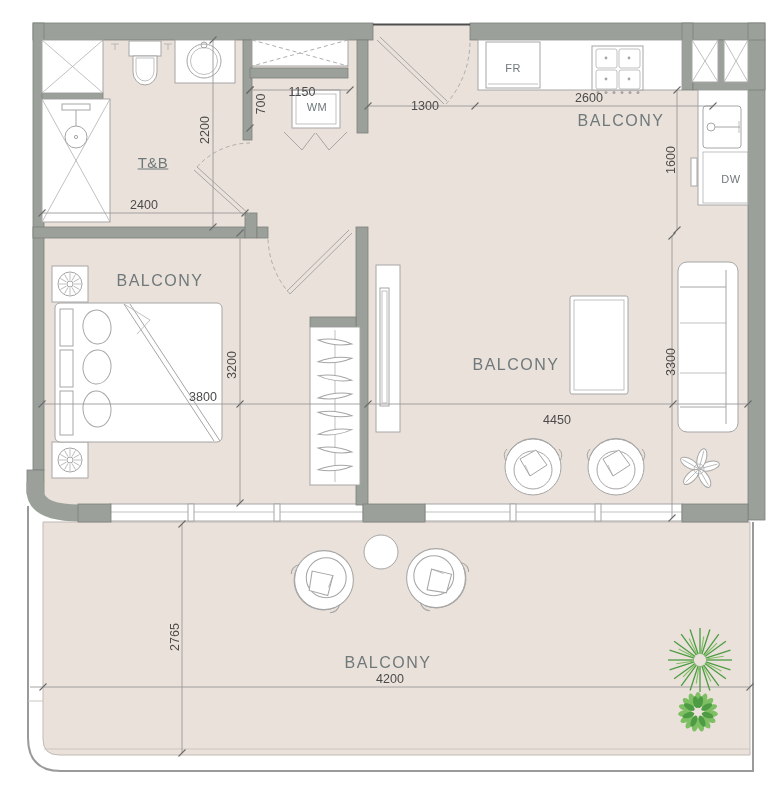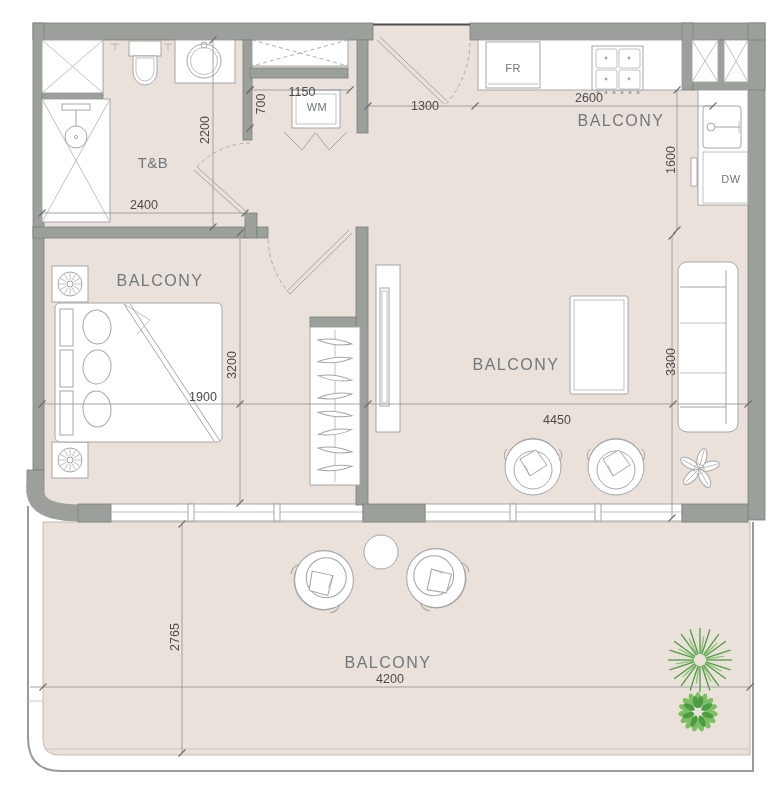--- a/index.html
+++ b/index.html
@@ -1,21 +1,21 @@
 <!DOCTYPE html>
 <html style="--paper: #ffffff; --wall: #9ba19a; --wall_edge: #7c817b; --floor: #eae1da; --line: #a6a6a6; --dim_line: #9a9a9a; --dim_text: #4b4b4b; --label_text: #6f787a; --plant_dark: #4d9c43; --plant_light: #7fbf64;"><head>
 <meta charset="utf-8">
 <style>
   html,body{margin:0;padding:0;background:#fff;}
   #plan{position:relative;width:780px;height:801px;background:var(--paper,#ffffff);
         font-family:"Liberation Sans", sans-serif;overflow:hidden;}
   #plan svg{position:absolute;left:0;top:0;}
   .lbl{position:absolute;transform:translate(-50%,-50%);white-space:nowrap;
        color:var(--label_text,#6f787a);font-size:16px;letter-spacing:1.5px;}
-  .lbl.sm{font-size:15px;letter-spacing:.5px;}
+  .lbl.sm{font-size:15px;letter-spacing:.5px;text-decoration:underline;}
   .lbl.app{font-size:11px;letter-spacing:.5px;color:var(--label_text,#6f7577);}
   .lbl.dim{font-size:12.5px;letter-spacing:0;color:var(--dim_text,#4b4b4b);}
   .lbl.v{transform:translate(-50%,-50%) rotate(-90deg);}
   
   .wall{fill:var(--wall,#9ba19a);stroke:var(--wall_edge,#7c817b);stroke-width:.8;}
   .wallln{fill:none;stroke:var(--wall,#9ba19a);stroke-width:17;}
   .floor{fill:var(--floor,#eae1da);}
   .fw{fill:#fff;stroke:var(--line,#a6a6a6);stroke-width:1;}
   .ln{fill:none;stroke:var(--line,#a6a6a6);stroke-width:1;}
   .lnt{fill:none;stroke:var(--line,#a6a6a6);stroke-width:.7;}
@@ -367,19 +367,19 @@
 <div class="lbl app" style="left:317px;top:107px">WM</div>
 <div class="lbl app" style="left:731px;top:179px">DW</div>
 
 <div class="lbl dim" style="left:144px;top:205px">2400</div>
 <div class="lbl dim v" style="left:205px;top:130px">2200</div>
 <div class="lbl dim" style="left:302px;top:92px">1150</div>
 <div class="lbl dim v" style="left:261px;top:104px">700</div>
 <div class="lbl dim" style="left:425px;top:106px">1300</div>
 <div class="lbl dim" style="left:589px;top:98px">2600</div>
 <div class="lbl dim v" style="left:671px;top:160px">1600</div>
-<div class="lbl dim" style="left:203px;top:397px">1900</div>
+<div class="lbl dim" style="left:203px;top:397px">3800</div>
 <div class="lbl dim v" style="left:232px;top:365px">3200</div>
 <div class="lbl dim" style="left:557px;top:420px">4450</div>
 <div class="lbl dim v" style="left:671px;top:362px">3300</div>
 <div class="lbl dim v" style="left:175px;top:637px">2765</div>
 <div class="lbl dim" style="left:390px;top:679px">4200</div>
 </div>
 
 </body></html>

